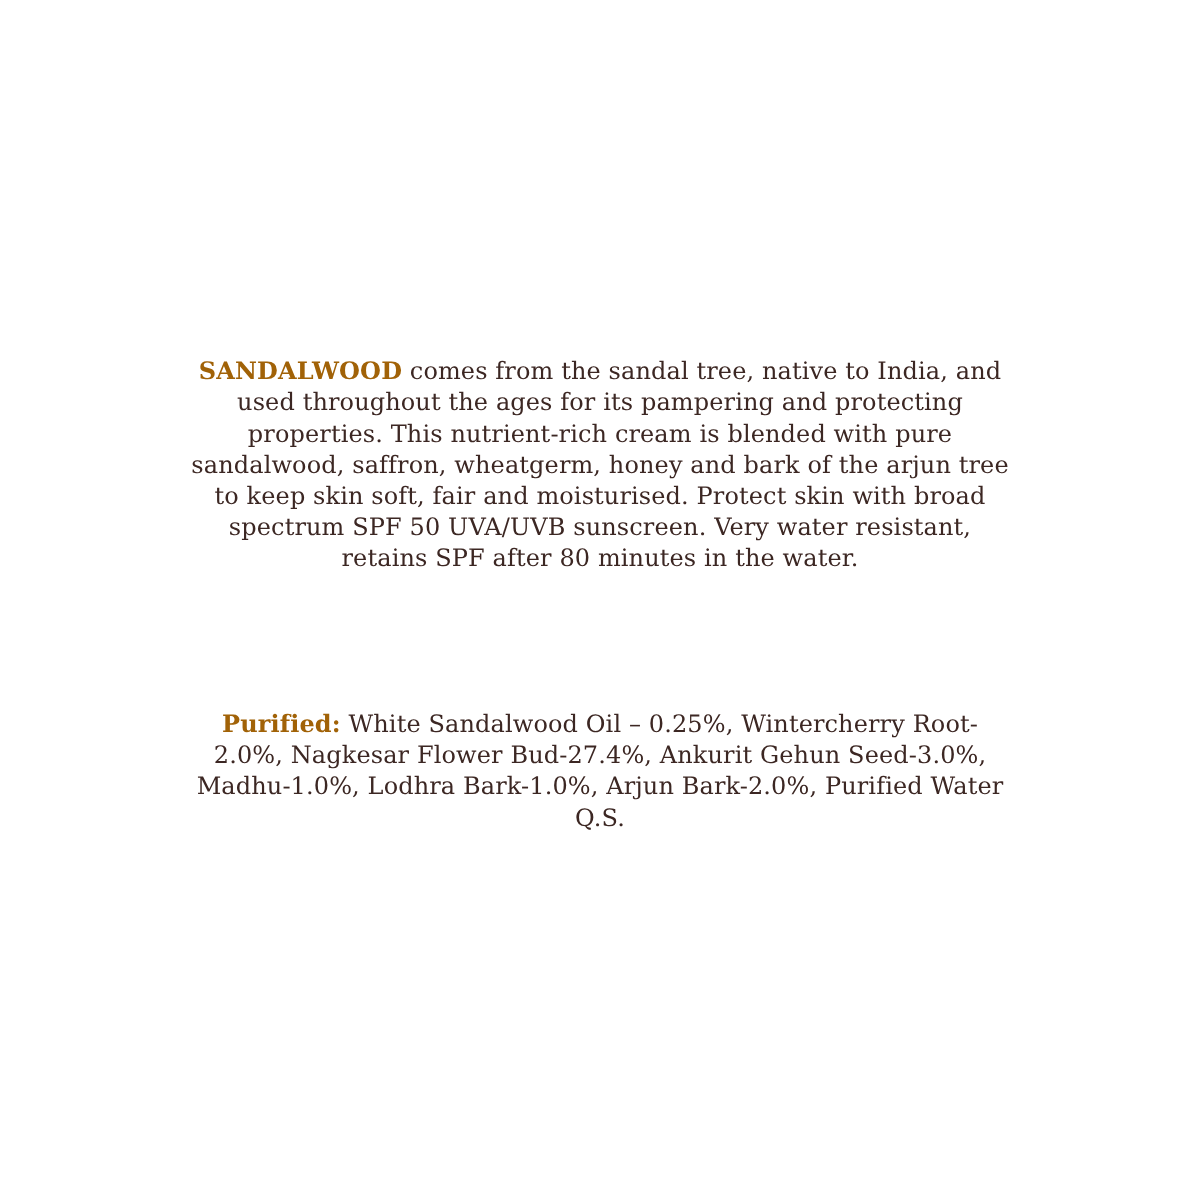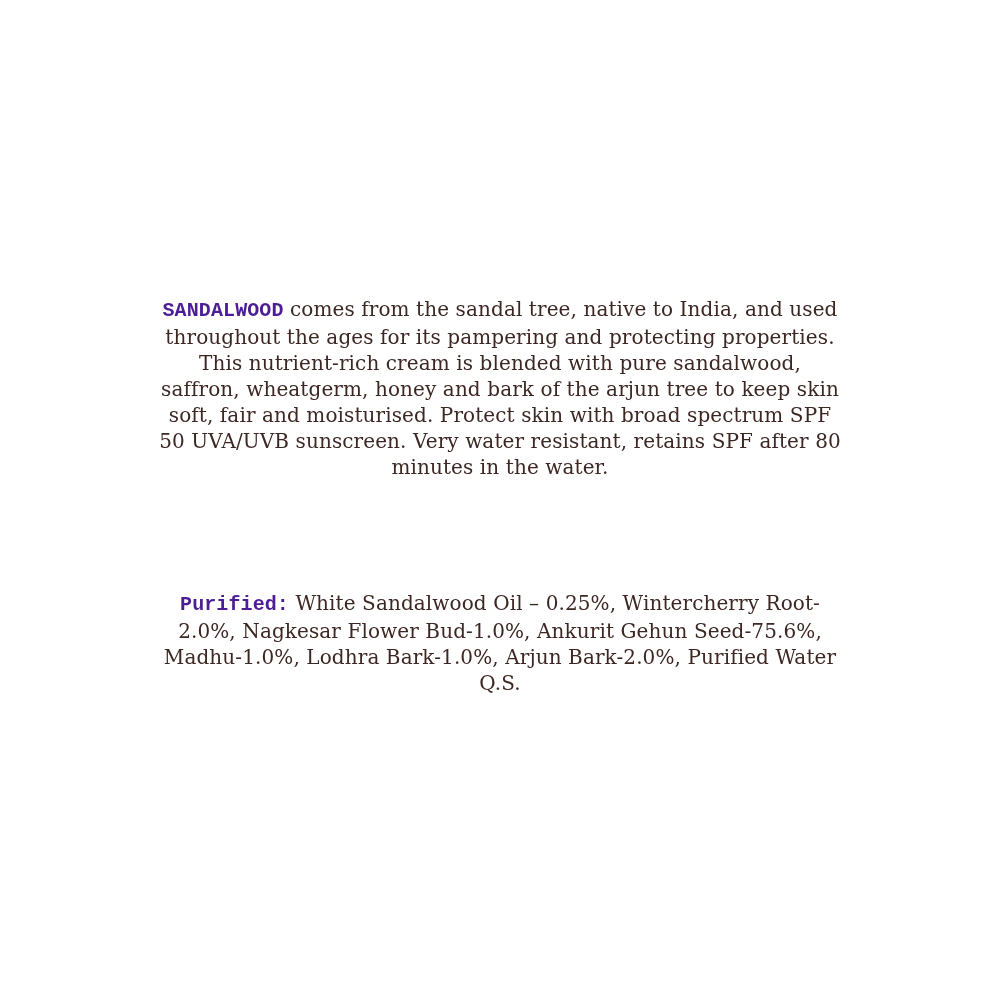--- a/index.html
+++ b/index.html
@@ -26,32 +26,31 @@
     width: 684px;
     margin: 0;
     text-align: center;
     font-size: 20px;
     line-height: 26px;
     color: #3c2723;
     letter-spacing: 0.1px;
   }
   .para strong {
     font-weight: bold;
-    color: #4c1d95;
-    font-family: Liberation Mono, monospace;
+    color: #a16207;
   }
   .description {
     top: 296px;
   }
   .ingredients {
     top: 590px;
   }
 </style>
 </head>
 <body>
 
 <div class="canvas">
 
   <p class="para description"><strong>SANDALWOOD</strong><span> comes from the sandal tree, native to India, and used throughout the ages for its pampering and protecting properties. This nutrient-rich cream is blended with pure sandalwood, saffron, wheatgerm, honey and bark of the arjun tree to keep skin soft, fair and moisturised. Protect skin with broad spectrum SPF 50 UVA/UVB sunscreen. Very water resistant, retains SPF after 80 minutes in the water.</span></p>
 
-  <p class="para ingredients"><strong>Purified:</strong><span> White Sandalwood Oil – 0.25%, Wintercherry Root-2.0%, Nagkesar Flower Bud-1.0%, Ankurit Gehun Seed-75.6%, Madhu-1.0%, Lodhra Bark-1.0%, Arjun Bark-2.0%, Purified Water Q.S.</span></p>
+  <p class="para ingredients"><strong>Purified:</strong><span> White Sandalwood Oil – 0.25%, Wintercherry Root-2.0%, Nagkesar Flower Bud-27.4%, Ankurit Gehun Seed-3.0%, Madhu-1.0%, Lodhra Bark-1.0%, Arjun Bark-2.0%, Purified Water Q.S.</span></p>
 
 </div>
 
 </body></html>

